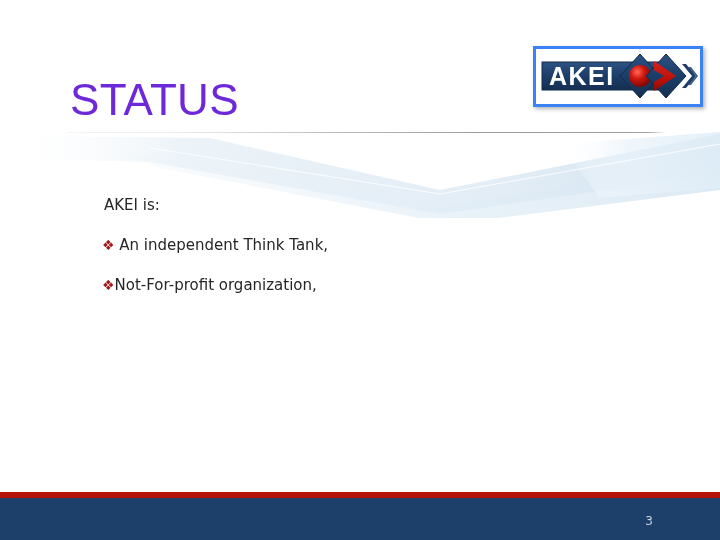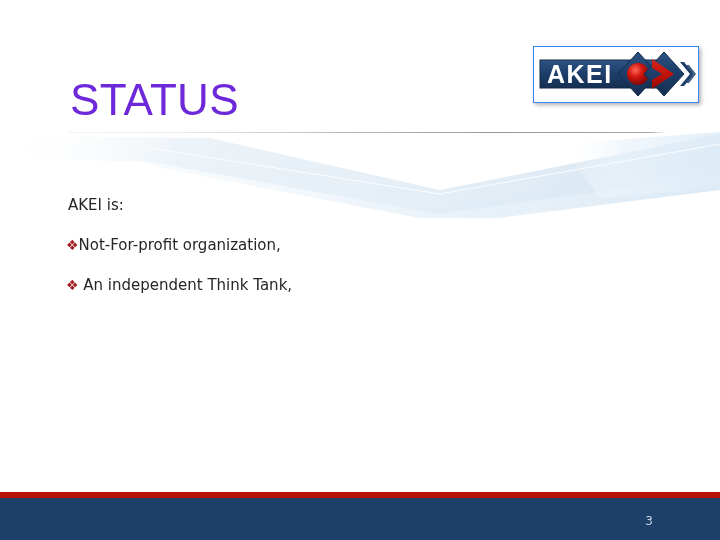--- a/index.html
+++ b/index.html
@@ -58,40 +58,41 @@
   }
 
   
   .logo-card {
     position: absolute;
     left: 533px;
     top: 46px;
     width: 164px;
     height: 55px;
     background: #ffffff;
-    border: 1px solid #3b82f6;
+    border: 3px solid #3b82f6;
     box-shadow: 2px 2px 4px rgba(0,0,0,0.30);
     overflow: hidden;
   }
   .logo-svg { display: block; }
 
   
   .body-text {
     position: absolute;
     left: 66px;
     top: 196px;
     width: 580px;
     font-family: "DejaVu Sans", sans-serif;
     font-size: 15px;
     color: #262626;
   }
   .line {
     display: block;
     margin-bottom: 21px;
     line-height: 19px;
+    margin-left: 36px;
   }
   .line.no-bullet { padding-left: 2px; }
   .bullet {
     color: #9e1b1b;
     font-size: 14px;
     display: inline-block;
     vertical-align: baseline;
   }
   .btext { display: inline; }
   .line.wrapped { line-height: 20px; }
@@ -200,25 +201,25 @@
     </svg>
   </div>
 
   <div class="body-text">
 
     <div class="line no-bullet">
       <span class="btext">AKEI is:</span>
     </div>
 
     <div class="line">
+      <span class="bullet">❖</span><span class="btext"> An independent Think Tank,</span>
+    </div>
+
+    <div class="line">
       <span class="bullet">❖</span><span class="btext">Not-For-profit organization,</span>
-    </div>
-
-    <div class="line">
-      <span class="bullet">❖</span><span class="btext"> An independent Think Tank,</span>
     </div>
 
 
   </div>
 
   <div class="footer-red"></div>
   <div class="footer-navy"></div>
   <div class="slide-number">3</div>
 
 </div>

